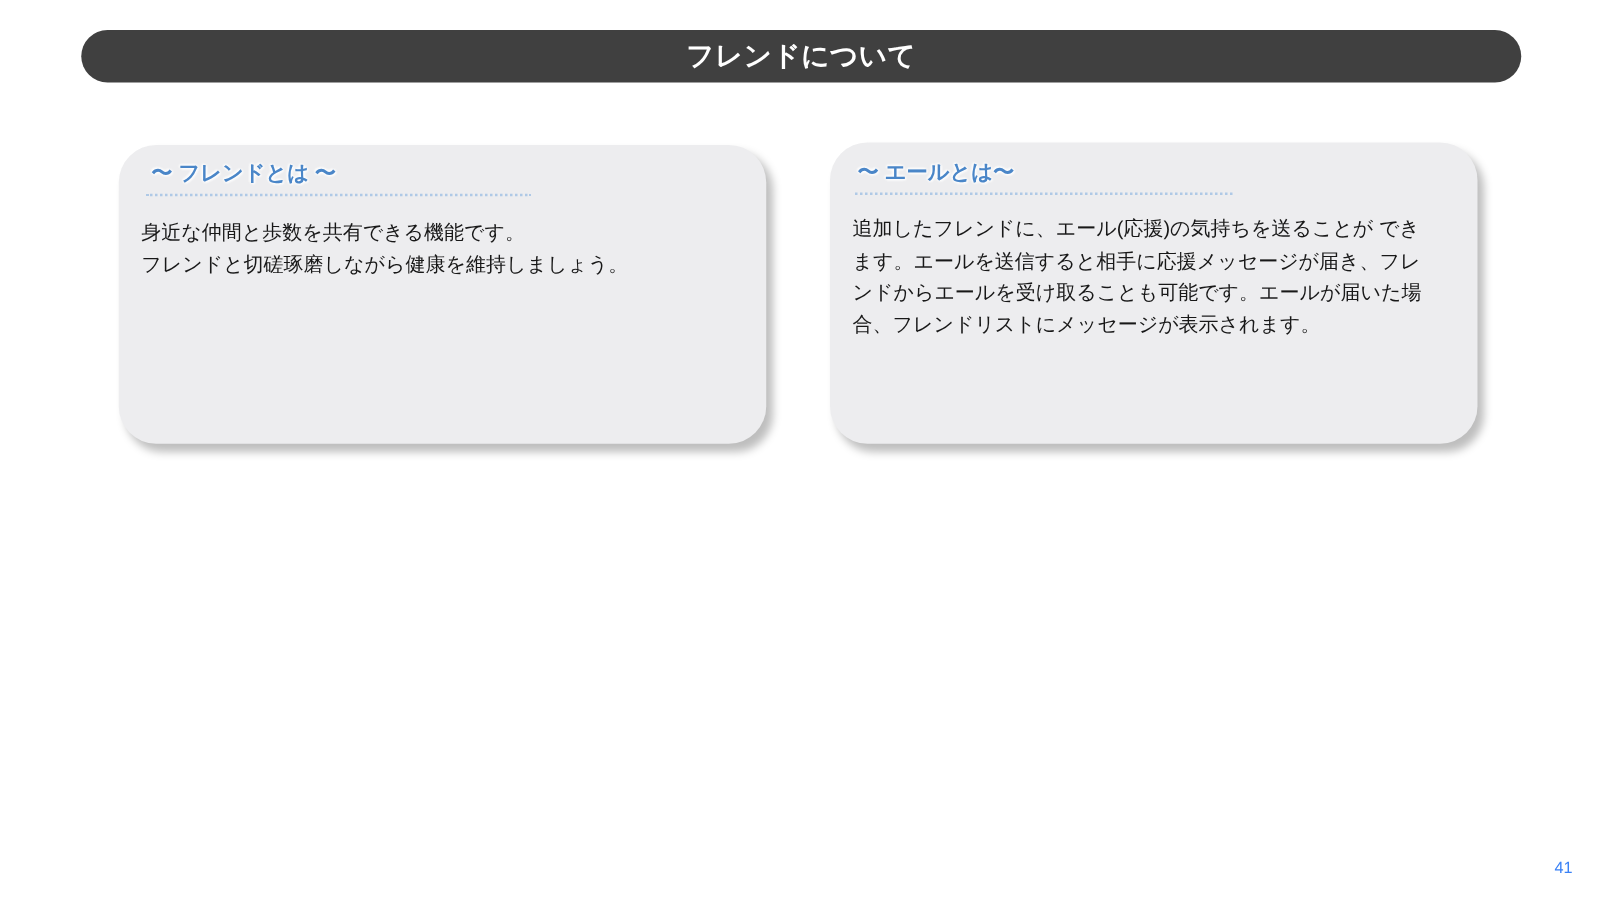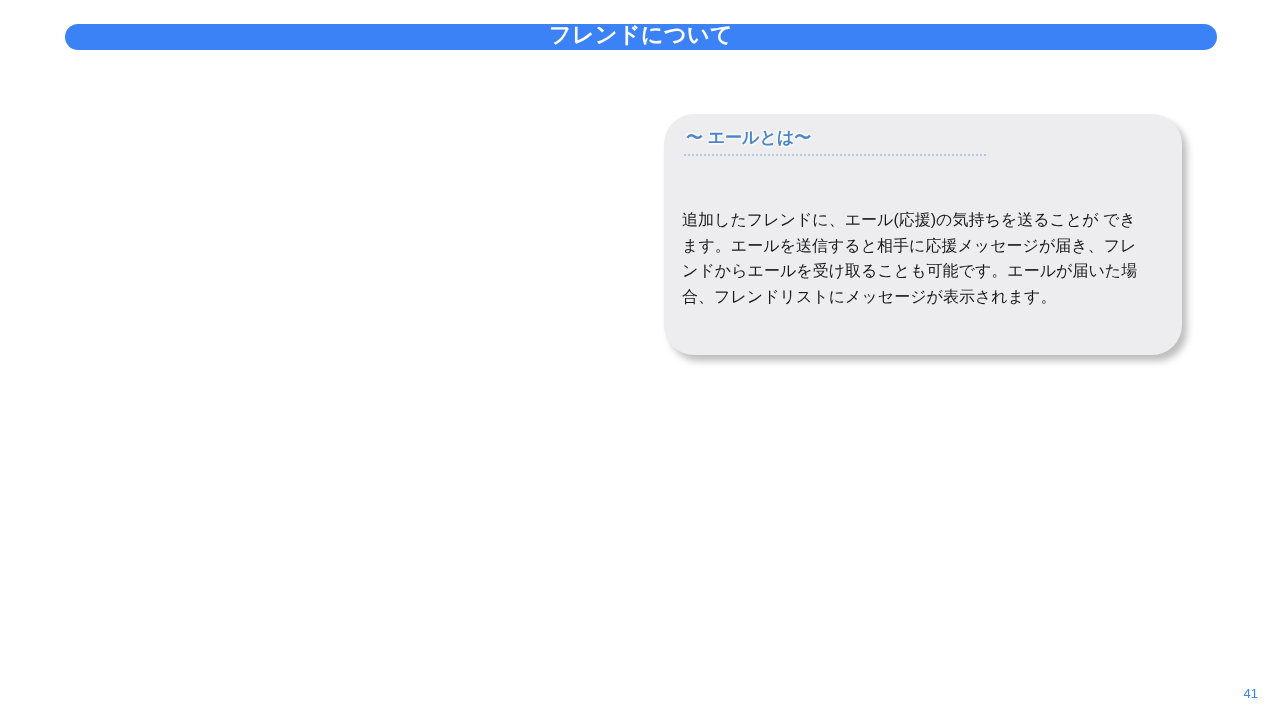--- a/index.html
+++ b/index.html
@@ -22,25 +22,25 @@
     height: 720px;
     background: #FFFFFF;
   }
 
   
   .title-banner {
     position: absolute;
     left: 65px;
     top: 24px;
     width: 1152px;
-    height: 26px;
-    background: #3b82f6;
+    height: 42px;
+    background: #404040;
     border-radius: 21px;
     display: flex;
-    align-items: flex-start;
+    align-items: center;
     justify-content: center;
     box-sizing: border-box;
   }
   .title-text {
     color: #FFFFFF;
     font-size: 22px;
     font-weight: bold;
     letter-spacing: 0.5px;
     line-height: 1;
     white-space: nowrap;
@@ -98,41 +98,49 @@
   .card-right .heading-rule { left: 20px; top: 40px; width: 302px; }
 
   .card-body {
     position: absolute;
     color: #181818;
     font-size: 16px;
     line-height: 25.5px;
     white-space: pre-wrap;
   }
   .card-left .card-body  { left: 18px; top: 58px; width: 470px; }
-  .card-right .card-body { left: 18px; top: 57px; width: 490px; margin-top: 36px; }
+  .card-right .card-body { left: 18px; top: 57px; width: 490px; }
 
   
   .page-number {
     position: absolute;
     right: 22px;
     bottom: 20px;
     color: #3b82f6;
     font-size: 13px;
     line-height: 1;
   }
 </style>
 </head>
 <body>
 
 <div class="slide">
 
   <div class="title-banner">
     <span class="title-text">フレンドについて</span>
   </div>
 
+  <div class="card card-left">
+    <div class="card-inner">
+      <div class="card-heading">〜 フレンドとは 〜</div>
+      <div class="heading-rule"></div>
+      <div class="card-body">身近な仲間と歩数を共有できる機能です。
+フレンドと切磋琢磨しながら健康を維持しましょう。</div>
+    </div>
+  </div>
 
   <div class="card card-right">
     <div class="card-inner">
       <div class="card-heading">〜 エールとは〜</div>
       <div class="heading-rule"></div>
       <div class="card-body">追加したフレンドに、エール(応援)の気持ちを送ることが でき
 ます。エールを送信すると相手に応援メッセージが届き、フレ
 ンドからエールを受け取ることも可能です。エールが届いた場
 合、フレンドリストにメッセージが表示されます。</div>
     </div>

